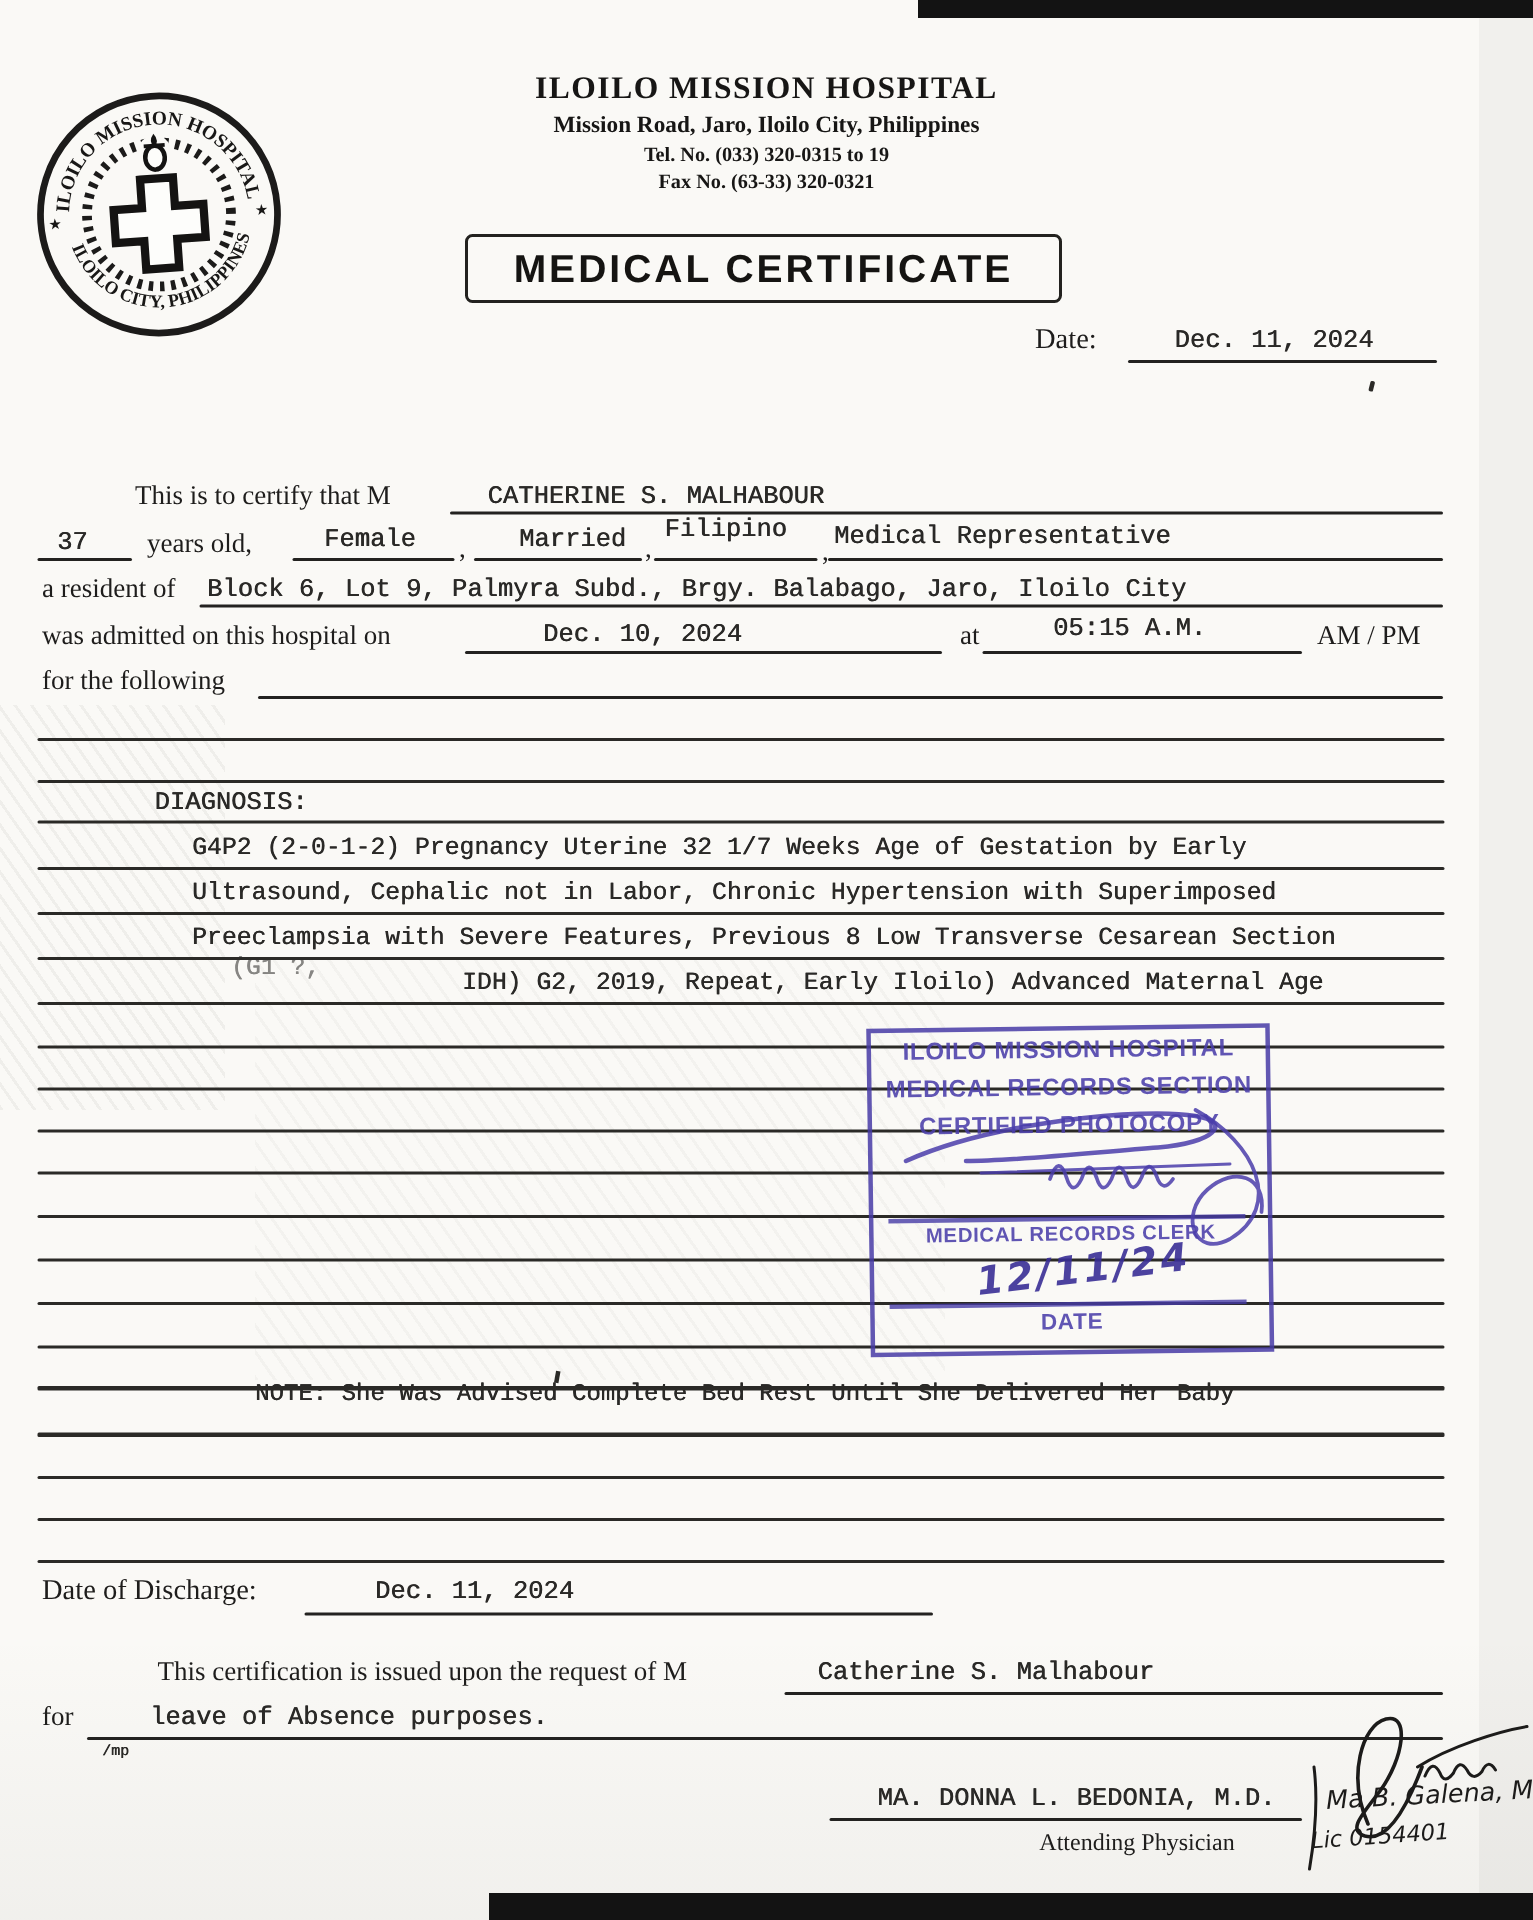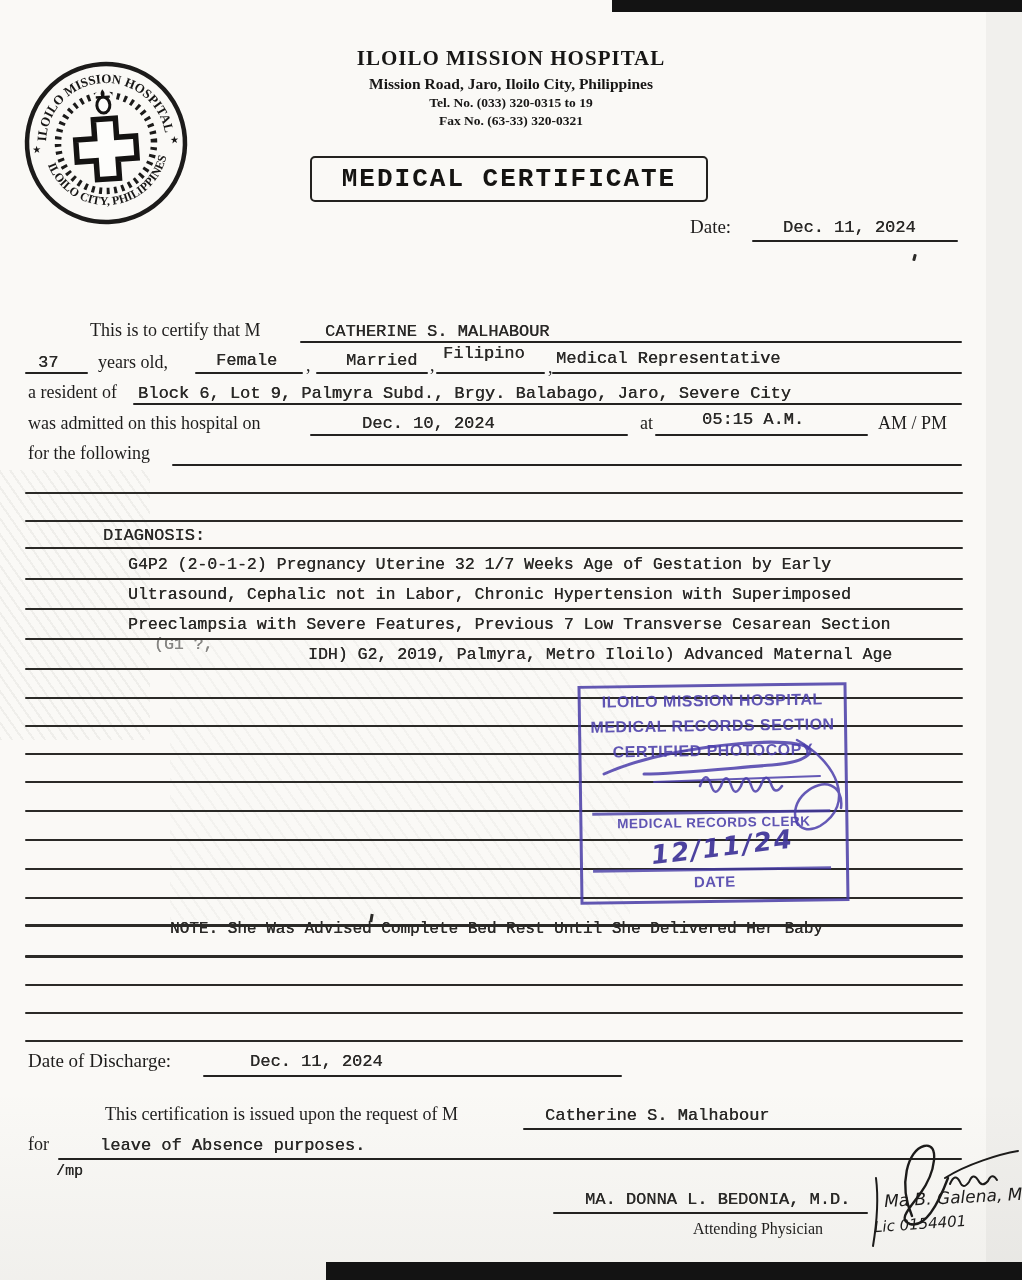--- a/index.html
+++ b/index.html
@@ -8,21 +8,21 @@
   .abs{position:absolute;line-height:1.15;white-space:nowrap;}
   .serif{font-family:"Liberation Serif",serif;font-size:18px;color:#1e1d1c;}
   .serif-b{font-family:"Liberation Serif",serif;font-weight:bold;color:#171615;}
   .mono{font-family:"Liberation Mono",monospace;font-size:17px;color:#2a2927;text-shadow:0.35px 0 0 currentColor;}
   .mono-sm{font-family:"Liberation Mono",monospace;font-size:16.5px;color:#2a2927;text-shadow:0.3px 0 0 currentColor;}
   .rule{position:absolute;background:#2b2a27;height:2px;border-radius:1px;}
   .uline{position:absolute;background:#232220;height:2px;border-radius:1px;}
   .hdr{position:absolute;left:251px;width:520px;text-align:center;}
   .titlebox{position:absolute;left:310px;top:156px;width:394px;height:42px;border:2.5px solid #23221f;border-radius:5px;
             display:flex;align-items:center;justify-content:center;}
-  .titlebox span{font-family:Liberation Mono, monospace;font-weight:bold;font-size:26px;letter-spacing:2px;color:#151412;}
+  .titlebox span{font-family:Liberation Sans, sans-serif;font-weight:bold;font-size:26px;letter-spacing:2px;color:#151412;}
   .stamp{position:absolute;left:579px;top:684px;width:263px;height:213px;border:3px solid rgba(70,59,166,.85);
          transform:rotate(-0.8deg);z-index:4;}
   .stamp .sline{position:absolute;left:0;width:100%;text-align:center;font-family:"Liberation Sans",sans-serif;
                 font-weight:bold;letter-spacing:0.5px;color:rgba(74,61,170,.88);}
   .stamp .sdiv{position:absolute;left:10px;width:238px;height:2.5px;background:rgba(70,59,166,.8);}
   .hand{font-family:"DejaVu Sans",sans-serif;font-style:italic;color:#1c1b1a;}
   .handpurple{font-family:"DejaVu Sans",sans-serif;font-style:italic;font-weight:bold;color:rgba(56,45,150,.9);}
   .artifact{position:absolute;background:#131313;z-index:6;}
   .tex{position:absolute;pointer-events:none;z-index:0;}
   svg{overflow:visible;}
@@ -85,36 +85,36 @@
   <span class="abs serif" style="left:98px;top:352px;">years old,</span>
   <span class="abs mono" style="left:216px;top:351px;">Female</span>
   <span class="abs serif" style="left:306px;top:355px;">,</span>
   <span class="abs mono" style="left:346px;top:351px;">Married</span>
   <span class="abs serif" style="left:430px;top:355px;">,</span>
   <span class="abs mono" style="left:443px;top:344px;">Filipino</span>
   <span class="abs serif" style="left:548px;top:357px;">,</span>
   <span class="abs mono" style="left:556px;top:349px;">Medical Representative</span>
 
   <span class="abs serif" style="left:28px;top:382px;">a resident of</span>
-  <span class="abs mono" style="left:138px;top:384px;">Block 6, Lot 9, Palmyra Subd., Brgy. Balabago, Jaro, Severe City</span>
+  <span class="abs mono" style="left:138px;top:384px;">Block 6, Lot 9, Palmyra Subd., Brgy. Balabago, Jaro, Iloilo City</span>
 
   <span class="abs serif" style="left:28px;top:413px;">was admitted on this hospital on</span>
   <span class="abs mono" style="left:362px;top:414px;">Dec. 10, 2024</span>
   <span class="abs serif" style="left:640px;top:413px;">at</span>
   <span class="abs mono" style="left:702px;top:410px;">05:15 A.M.</span>
   <span class="abs serif" style="left:878px;top:413px;">AM / PM</span>
 
   <span class="abs serif" style="left:28px;top:443px;">for the following</span>
 
   <span class="abs mono" style="left:103px;top:526px;">DIAGNOSIS:</span>
   <span class="abs mono-sm" style="left:128px;top:556px;">G4P2 (2-0-1-2) Pregnancy Uterine 32 1/7 Weeks Age of Gestation by Early</span>
   <span class="abs mono-sm" style="left:128px;top:586px;">Ultrasound, Cephalic not in Labor, Chronic Hypertension with Superimposed</span>
-  <span class="abs mono-sm" style="left:128px;top:616px;">Preeclampsia with Severe Features, Previous 7 Low Transverse Cesarean Section</span>
+  <span class="abs mono-sm" style="left:128px;top:616px;">Preeclampsia with Severe Features, Previous 8 Low Transverse Cesarean Section</span>
   <span class="abs mono-sm" style="left:130px;top:636px;opacity:.55;margin-left:24px;">(G1 ?,</span>
-  <span class="abs mono-sm" style="left:308px;top:646px;">IDH) G2, 2019, Palmyra, Metro Iloilo) Advanced Maternal Age</span>
+  <span class="abs mono-sm" style="left:308px;top:646px;">IDH) G2, 2019, Repeat, Early Iloilo) Advanced Maternal Age</span>
 
   <div class="stamp">
     <div class="sline" style="top:5px;font-size:16px;">ILOILO MISSION HOSPITAL</div>
     <div class="sline" style="top:30px;font-size:16px;">MEDICAL RECORDS SECTION</div>
     <div class="sline" style="top:55px;font-size:16px;">CERTIFIED PHOTOCOPY</div>
     <div class="sdiv" style="top:124px;"></div>
     <div class="sline" style="top:128px;font-size:13.5px;">MEDICAL RECORDS CLERK</div>
     <span class="abs handpurple" style="left:68px;top:146px;font-size:26px;letter-spacing:2px;transform:rotate(-6deg);">12/11/24</span>
     <div class="sdiv" style="top:181px;"></div>
     <div class="sline" style="top:186px;font-size:15px;">DATE</div>
@@ -132,21 +132,21 @@
   <span class="abs mono-sm" style="left:170px;top:920px;font-size:16px;">NOTE: She Was Advised Complete Bed Rest Until She Delivered Her Baby</span>
   <div class="abs" style="left:370px;top:914px;width:2.5px;height:8px;background:#2b2a27;transform:rotate(10deg);"></div>
 
   <span class="abs serif" style="left:28px;top:1050px;font-size:19px;">Date of Discharge:</span>
   <span class="abs mono" style="left:250px;top:1052px;">Dec. 11, 2024</span>
 
   <span class="abs serif" style="left:105px;top:1104px;">This certification is issued upon the request of M</span>
   <span class="abs mono" style="left:545px;top:1106px;">Catherine S. Malhabour</span>
   <span class="abs serif" style="left:28px;top:1134px;">for</span>
   <span class="abs mono" style="left:100px;top:1136px;text-align:center;">leave of Absence purposes.</span>
-  <span class="abs mono" style="left:56px;top:1163px;font-size:15px;">/mp</span>
+  <span class="abs mono" style="left:68px;top:1163px;font-size:10px;">/mp</span>
 
   <span class="abs mono" style="left:585px;top:1190px;">MA. DONNA L. BEDONIA, M.D.</span>
   <span class="abs serif" style="left:648px;top:1220px;font-size:16px;width:220px;text-align:center;">Attending Physician</span>
 
   <svg class="abs" style="left:852px;top:1132px;z-index:5;" width="170" height="125" viewBox="0 0 170 125">
     <g fill="none" stroke="#1c1b1a" stroke-linecap="round">
       <path stroke-width="2.4" d="M60,84 C46,52 56,18 72,14 C88,10 84,40 68,62 C56,78 46,88 58,92 C76,97 90,62 96,46"></path>
       <path stroke-width="2" d="M93,46 C115,32 148,22 166,19"></path>
       <path stroke-width="2" d="M98,52 q5,-12 10,-2 q3,8 9,0 q4,-10 9,-2 q4,8 10,1 q4,-9 9,-1"></path>
       <path stroke-width="2" d="M24,46 C27,70 24,96 21,114"></path>

